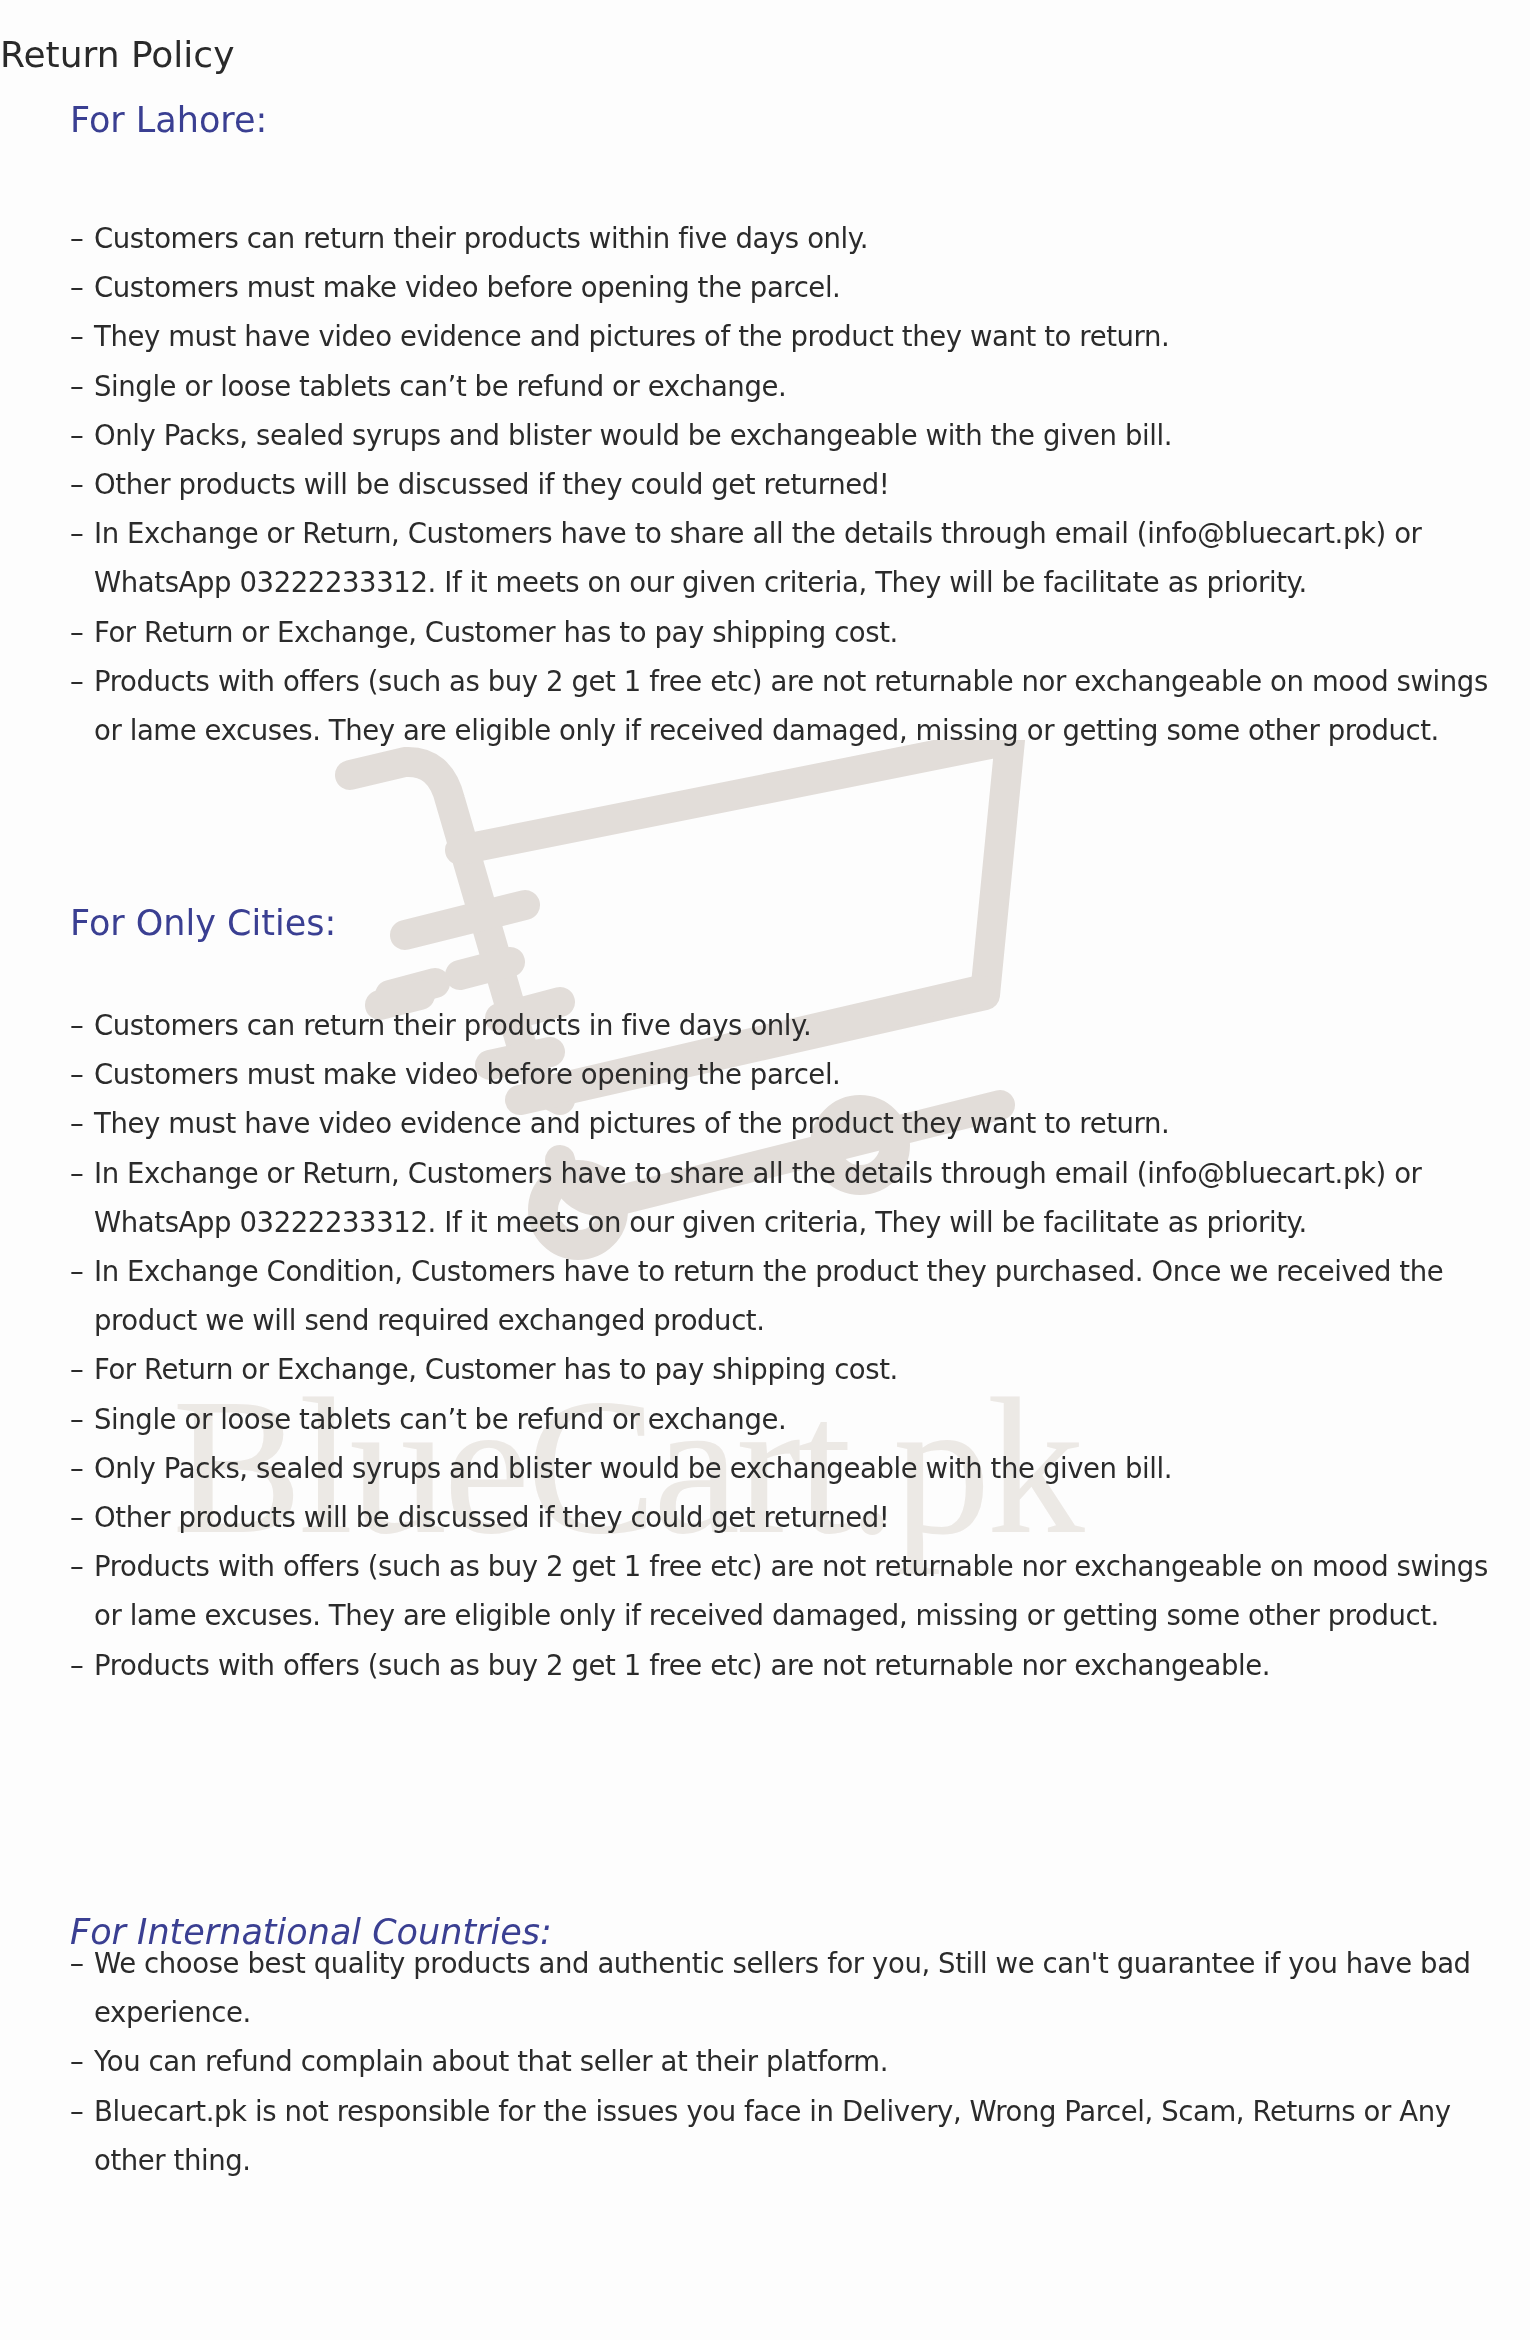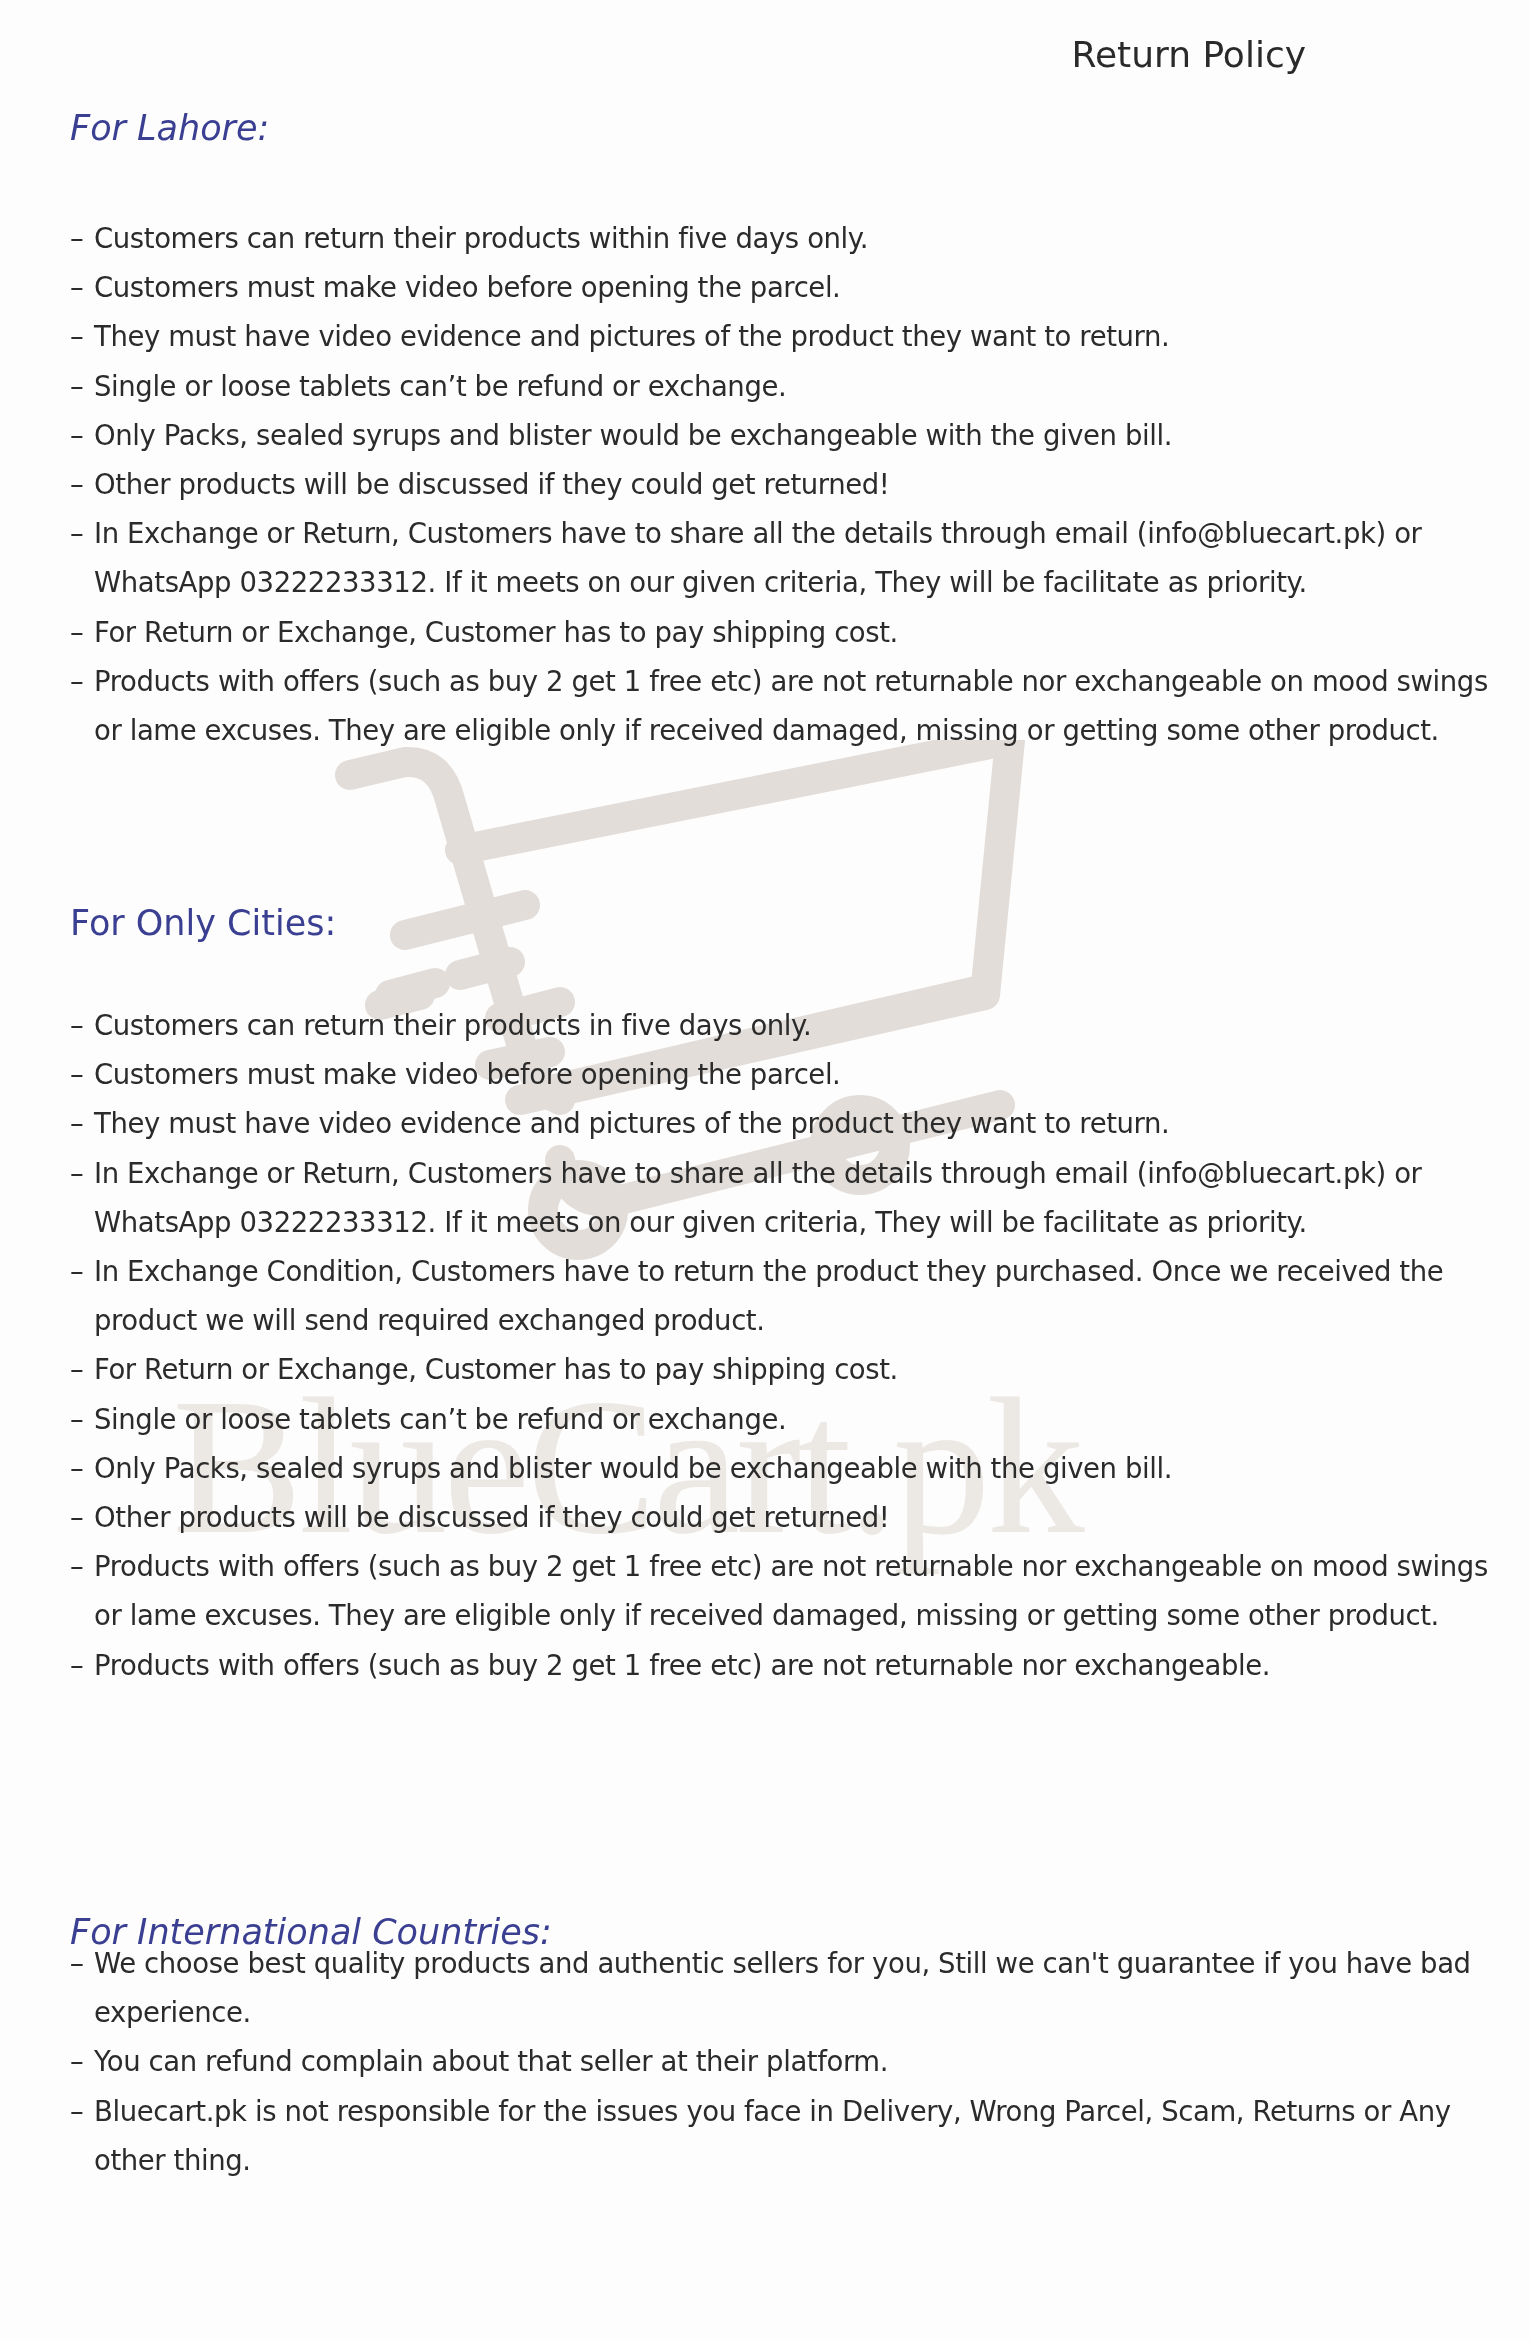--- a/index.html
+++ b/index.html
@@ -35,21 +35,21 @@
     }
     .content {
       position: relative;
       z-index: 1;
     }
     .page-title {
       position: absolute;
       top: 34px;
       left: 0;
       width: 1306px;
-      text-align: right;
+      text-align: left;
       font-size: 36px;
       color: #2a2a2a;
     }
     .section-heading {
       position: absolute;
       left: 70px;
       font-size: 35px;
       color: #3a3f92;
     }
     .bullets {
@@ -100,21 +100,21 @@
     <circle cx="540" cy="405" r="35"></circle>
   </g>
 </svg>
 
 <div class="watermark-text">BlueCart.pk</div>
 
 <div class="content">
 
   <div class="page-title">Return Policy</div>
 
-  <div class="section-heading" style="top:108px;font-style:italic;">For Lahore:</div>
+  <div class="section-heading" style="top:100px;">For Lahore:</div>
   <ul class="bullets" style="top:214px;">
     <li><span class="dash">–</span><span>Customers can return their products within five days only.</span></li>
     <li><span class="dash">–</span><span>Customers must make video before opening the parcel.</span></li>
     <li><span class="dash">–</span><span>They must have video evidence and pictures of the product they want to return.</span></li>
     <li><span class="dash">–</span><span>Single or loose tablets can’t be refund or exchange.</span></li>
     <li><span class="dash">–</span><span>Only Packs, sealed syrups and blister would be exchangeable with the given bill.</span></li>
     <li><span class="dash">–</span><span>Other products will be discussed if they could get returned!</span></li>
     <li><span class="dash">–</span><span>In Exchange or Return, Customers have to share all the details through email (info@bluecart.pk) or WhatsApp 03222233312. If it meets on our given criteria, They will be facilitate as priority.</span></li>
     <li><span class="dash">–</span><span>For Return or Exchange, Customer has to pay shipping cost.</span></li>
     <li><span class="dash">–</span><span>Products with offers (such as buy 2 get 1 free etc) are not returnable nor exchangeable on mood swings or lame excuses. They are eligible only if received damaged, missing or getting some other product.</span></li>

